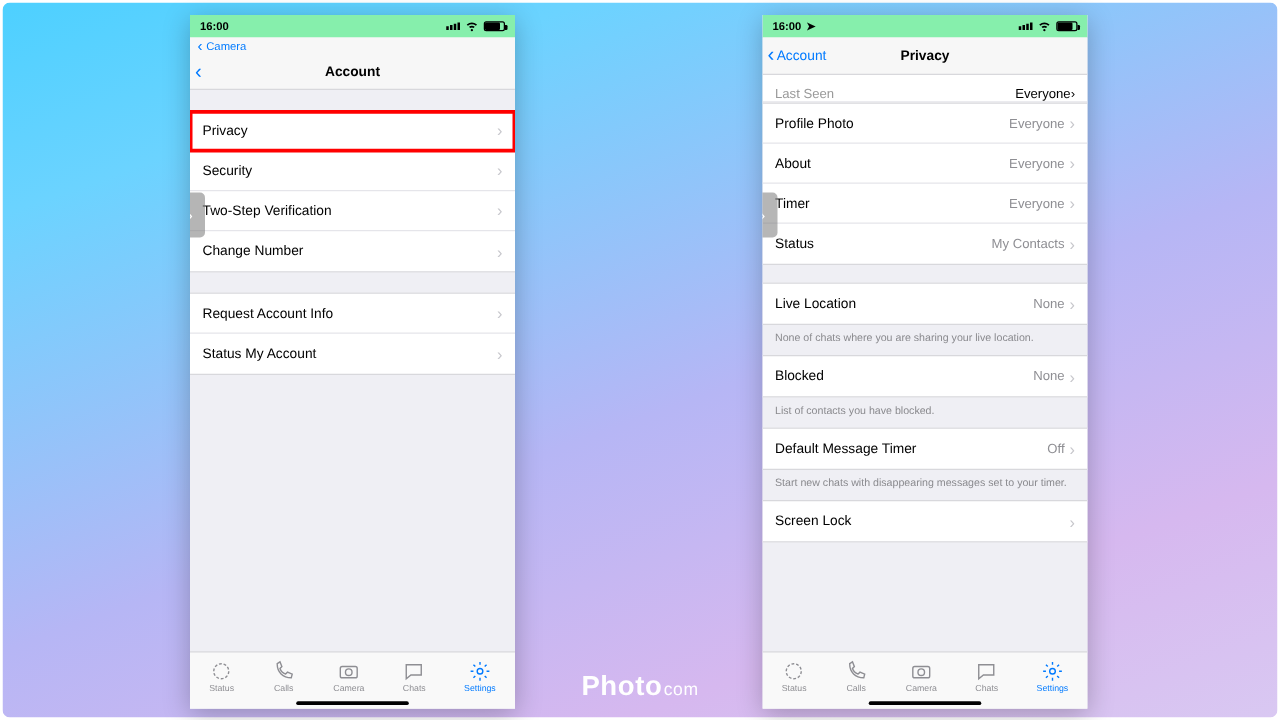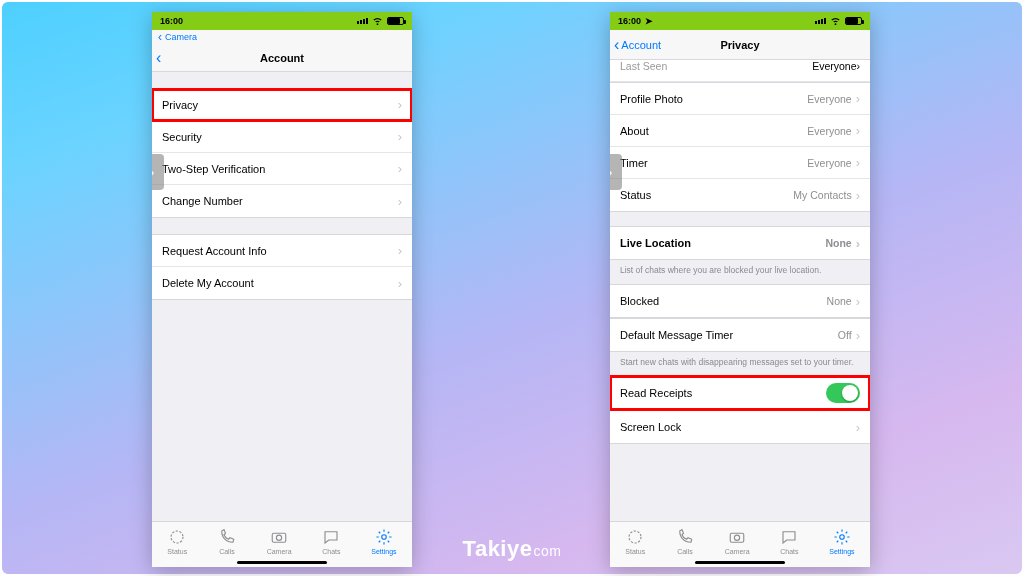--- a/index.html
+++ b/index.html
@@ -22,21 +22,21 @@
     box-shadow: 0 4px 20px rgba(0,0,0,.25);
     display: flex; flex-direction: column;
     overflow: hidden;
     font-size: 10.5px;
     color: #000;
   }
   .phone.left  { left: 150px; }
   .phone.right { left: 608px; }
 
   
-  .statusbar { height: 18px; background:#84cc16; display:flex; align-items:center; justify-content:space-between; padding: 0 8px; font-size: 9px; font-weight:600; }
+  .statusbar { height: 18px; background:#86efac; display:flex; align-items:center; justify-content:space-between; padding: 0 8px; font-size: 9px; font-weight:600; }
   .statusbar .sb-left, .statusbar .sb-right { display:flex; align-items:center; gap:4px;}
   .sigbars { display:inline-flex; gap:1px; align-items:flex-end;}
   .sigbars i { width:2px; background:#000; display:inline-block;}
   .sigbars i:nth-child(1){height:3px}.sigbars i:nth-child(2){height:4px}.sigbars i:nth-child(3){height:5px}.sigbars i:nth-child(4){height:6px}
   .battery{ width:17px;height:8px;border:1px solid #000;border-radius:2px;position:relative;}
   .battery::after{content:"";position:absolute;right:-3px;top:2px;width:2px;height:4px;background:#000;border-radius:0 1px 1px 0;}
   .battery i{display:block;height:100%;width:80%;background:#000;border-radius:1px;}
 
   .topsearch { height:14px; display:flex; align-items:center; gap:3px; padding-left:6px; color:#007aff; font-size:9px; background:#f7f7f7;}
   .topsearch .chev{font-size:12px; line-height:1;}
@@ -65,21 +65,21 @@
   
   .tabbar { height:46px; background:#f9f9f9; border-top:1px solid #d8d8dc; display:flex; justify-content:space-around; align-items:center; padding-bottom:6px;}
   .tab { display:flex; flex-direction:column; align-items:center; gap:2px; color:#8e8e93; font-size:7px;}
   .tab.active{ color:#007aff;}
   .tab svg{ width:18px; height:18px; }
   .homebar{ position:absolute; bottom:3px; left:50%; transform:translateX(-50%); width:90px; height:3px; background:#000; border-radius:2px;}
 
   
   .edge-nub{ position:absolute; left:-12px; top:142px; width:24px; height:36px; background:#7a7a7a; border-radius:4px; opacity:.55; display:flex;align-items:center;justify-content:center;color:#fff;font-size:14px;}
   
-  .partial-top{ height:22px; border-bottom:1px solid #e5e5ea; display:flex;align-items:flex-start;justify-content:space-between;padding:0 10px;background:#fff;}
+  .partial-top{ height:22px; border-bottom:1px solid #e5e5ea; display:flex;align-items:flex-end;justify-content:space-between;padding:0 10px;background:#fff;}
 </style>
 </head>
 <body>
 
 <div class="bg">
 
   <div class="phone left">
     <div class="edge-nub">›</div>
     <div class="statusbar">
       <div class="sb-left">
@@ -130,21 +130,21 @@
           <span class="label">Change Number</span>
           <span class="chev">›</span>
         </div>
       </div>
       <div class="group">
         <div class="row">
           <span class="label">Request Account Info</span>
           <span class="chev">›</span>
         </div>
         <div class="row">
-          <span class="label">Delete My Account</span>
+          <span class="label">Status My Account</span>
           <span class="chev">›</span>
         </div>
       </div>
     </div>
     <div class="tabbar">
       <div class="tab">
           <svg viewBox="0 0 24 24">
             <circle cx="12" cy="12" r="8" fill="none" stroke="currentColor" stroke-width="1.5" stroke-dasharray="3 2"></circle>
           </svg>
           <span>Status</span>
@@ -236,57 +236,50 @@
             </span>
           </div>
         <div class="row">
             <span class="label">Status</span>
             <span class="value">
               <span>My Contacts</span>
               <span class="chev">›</span>
             </span>
           </div>
       </div>
-      <div class="group" style="margin-top:14px;font-weight:bold;">
+      <div class="group" style="margin-top:14px;">
         <div class="row">
             <span class="label">Live Location</span>
             <span class="value">
               <span>None</span>
               <span class="chev">›</span>
             </span>
           </div>
       </div>
-      <div class="footer-note">List of chats where you are blocked your live location.</div>
+      <div class="footer-note">None of chats where you are sharing your live location.</div>
       <div class="group tight">
         <div class="row">
             <span class="label">Blocked</span>
             <span class="value">
               <span>None</span>
               <span class="chev">›</span>
             </span>
           </div>
       </div>
+      <div class="footer-note">List of contacts you have blocked.</div>
       <div class="group tight">
         <div class="row">
             <span class="label">Default Message Timer</span>
             <span class="value">
               <span>Off</span>
               <span class="chev">›</span>
             </span>
           </div>
       </div>
       <div class="footer-note">Start new chats with disappearing messages set to your timer.</div>
-      <div class="group tight highlight-red">
-        <div class="row">
-          <span class="label">Read Receipts</span>
-          <span class="toggle">
-              <span class="knob"></span>
-            </span>
-        </div>
-      </div>
       <div class="group tight">
         <div class="row">
             <span class="label">Screen Lock</span>
             <span class="chev">›</span>
           </div>
       </div>
 
     </div>
     <div class="tabbar">
       <div class="tab">
@@ -319,15 +312,15 @@
             <circle cx="12" cy="12" r="3" fill="none" stroke="currentColor" stroke-width="1.5"></circle>
             <path fill="none" stroke="currentColor" stroke-width="1.5" d="M12 2v3M12 19v3M2 12h3M19 12h3M5 5l2 2M17 17l2 2M19 5l-2 2M7 17l-2 2"></path>
           </svg>
           <span>Settings</span>
         </div>
     </div>
     <div class="homebar"></div>
   </div>
 
   <div class="watermark">
-    <span>Takiye</span><span class="com">com</span>
+    <span>Photo</span><span class="com">com</span>
   </div>
 </div>
 
 </body></html>

